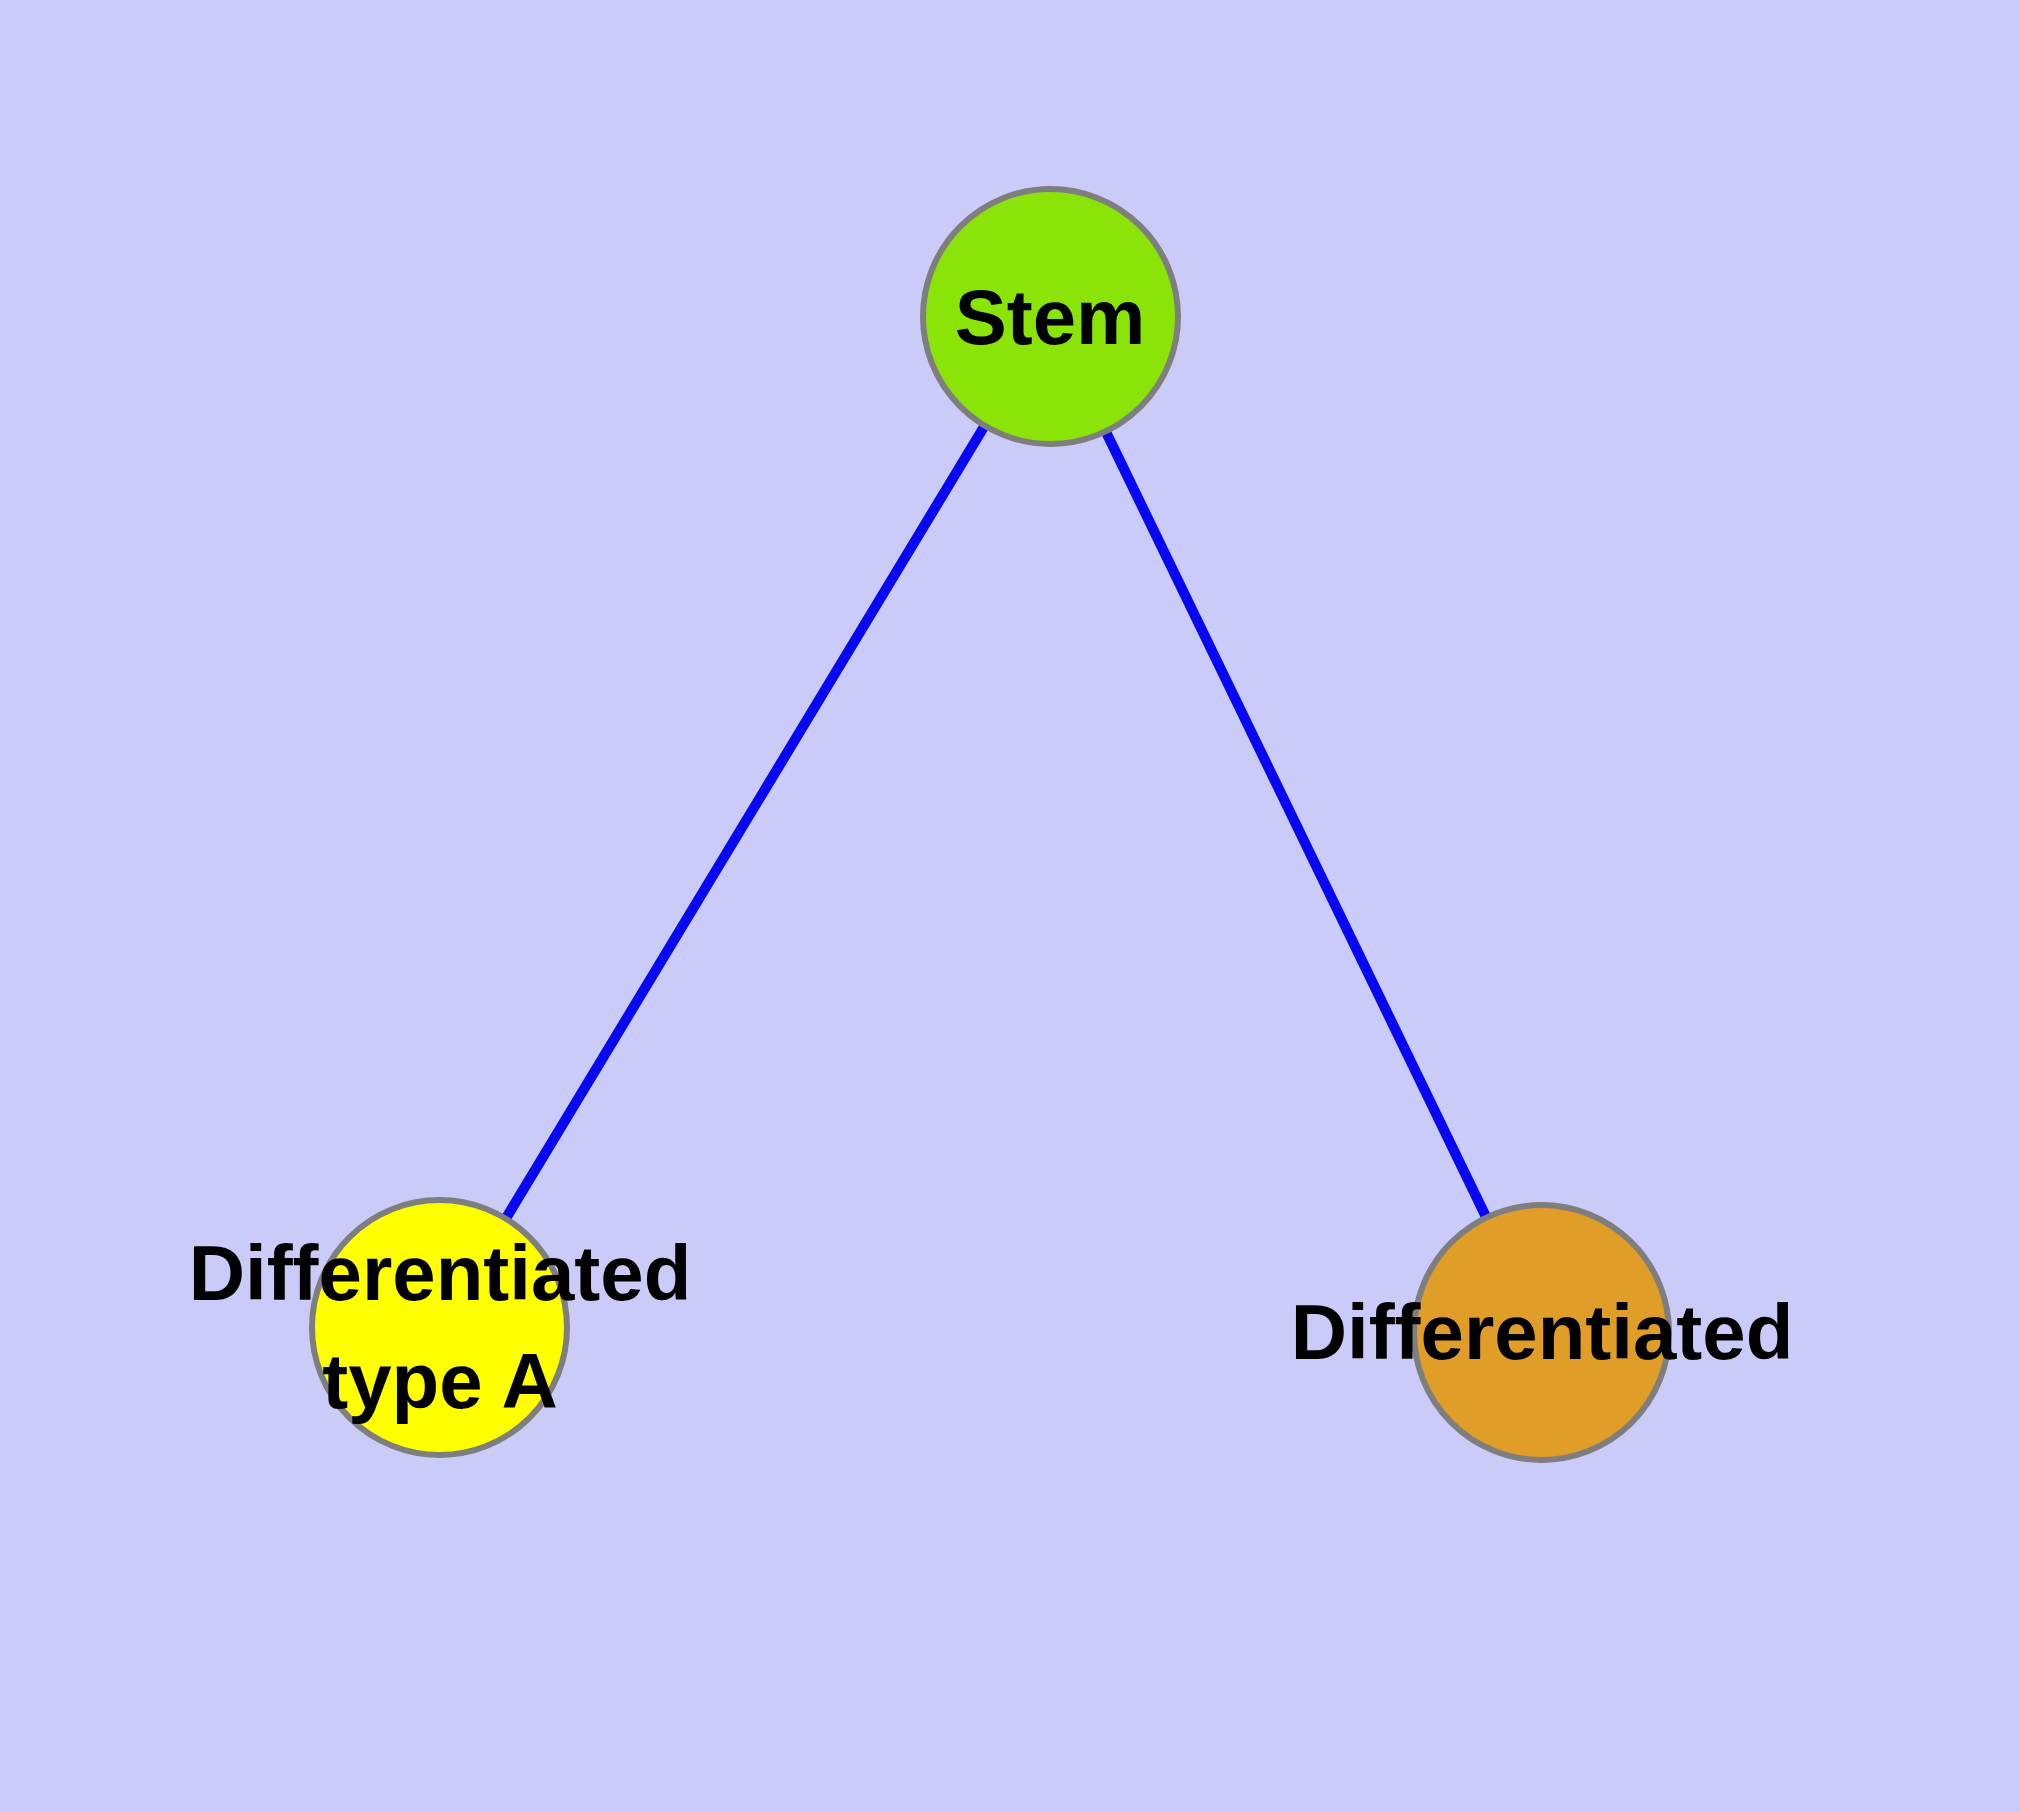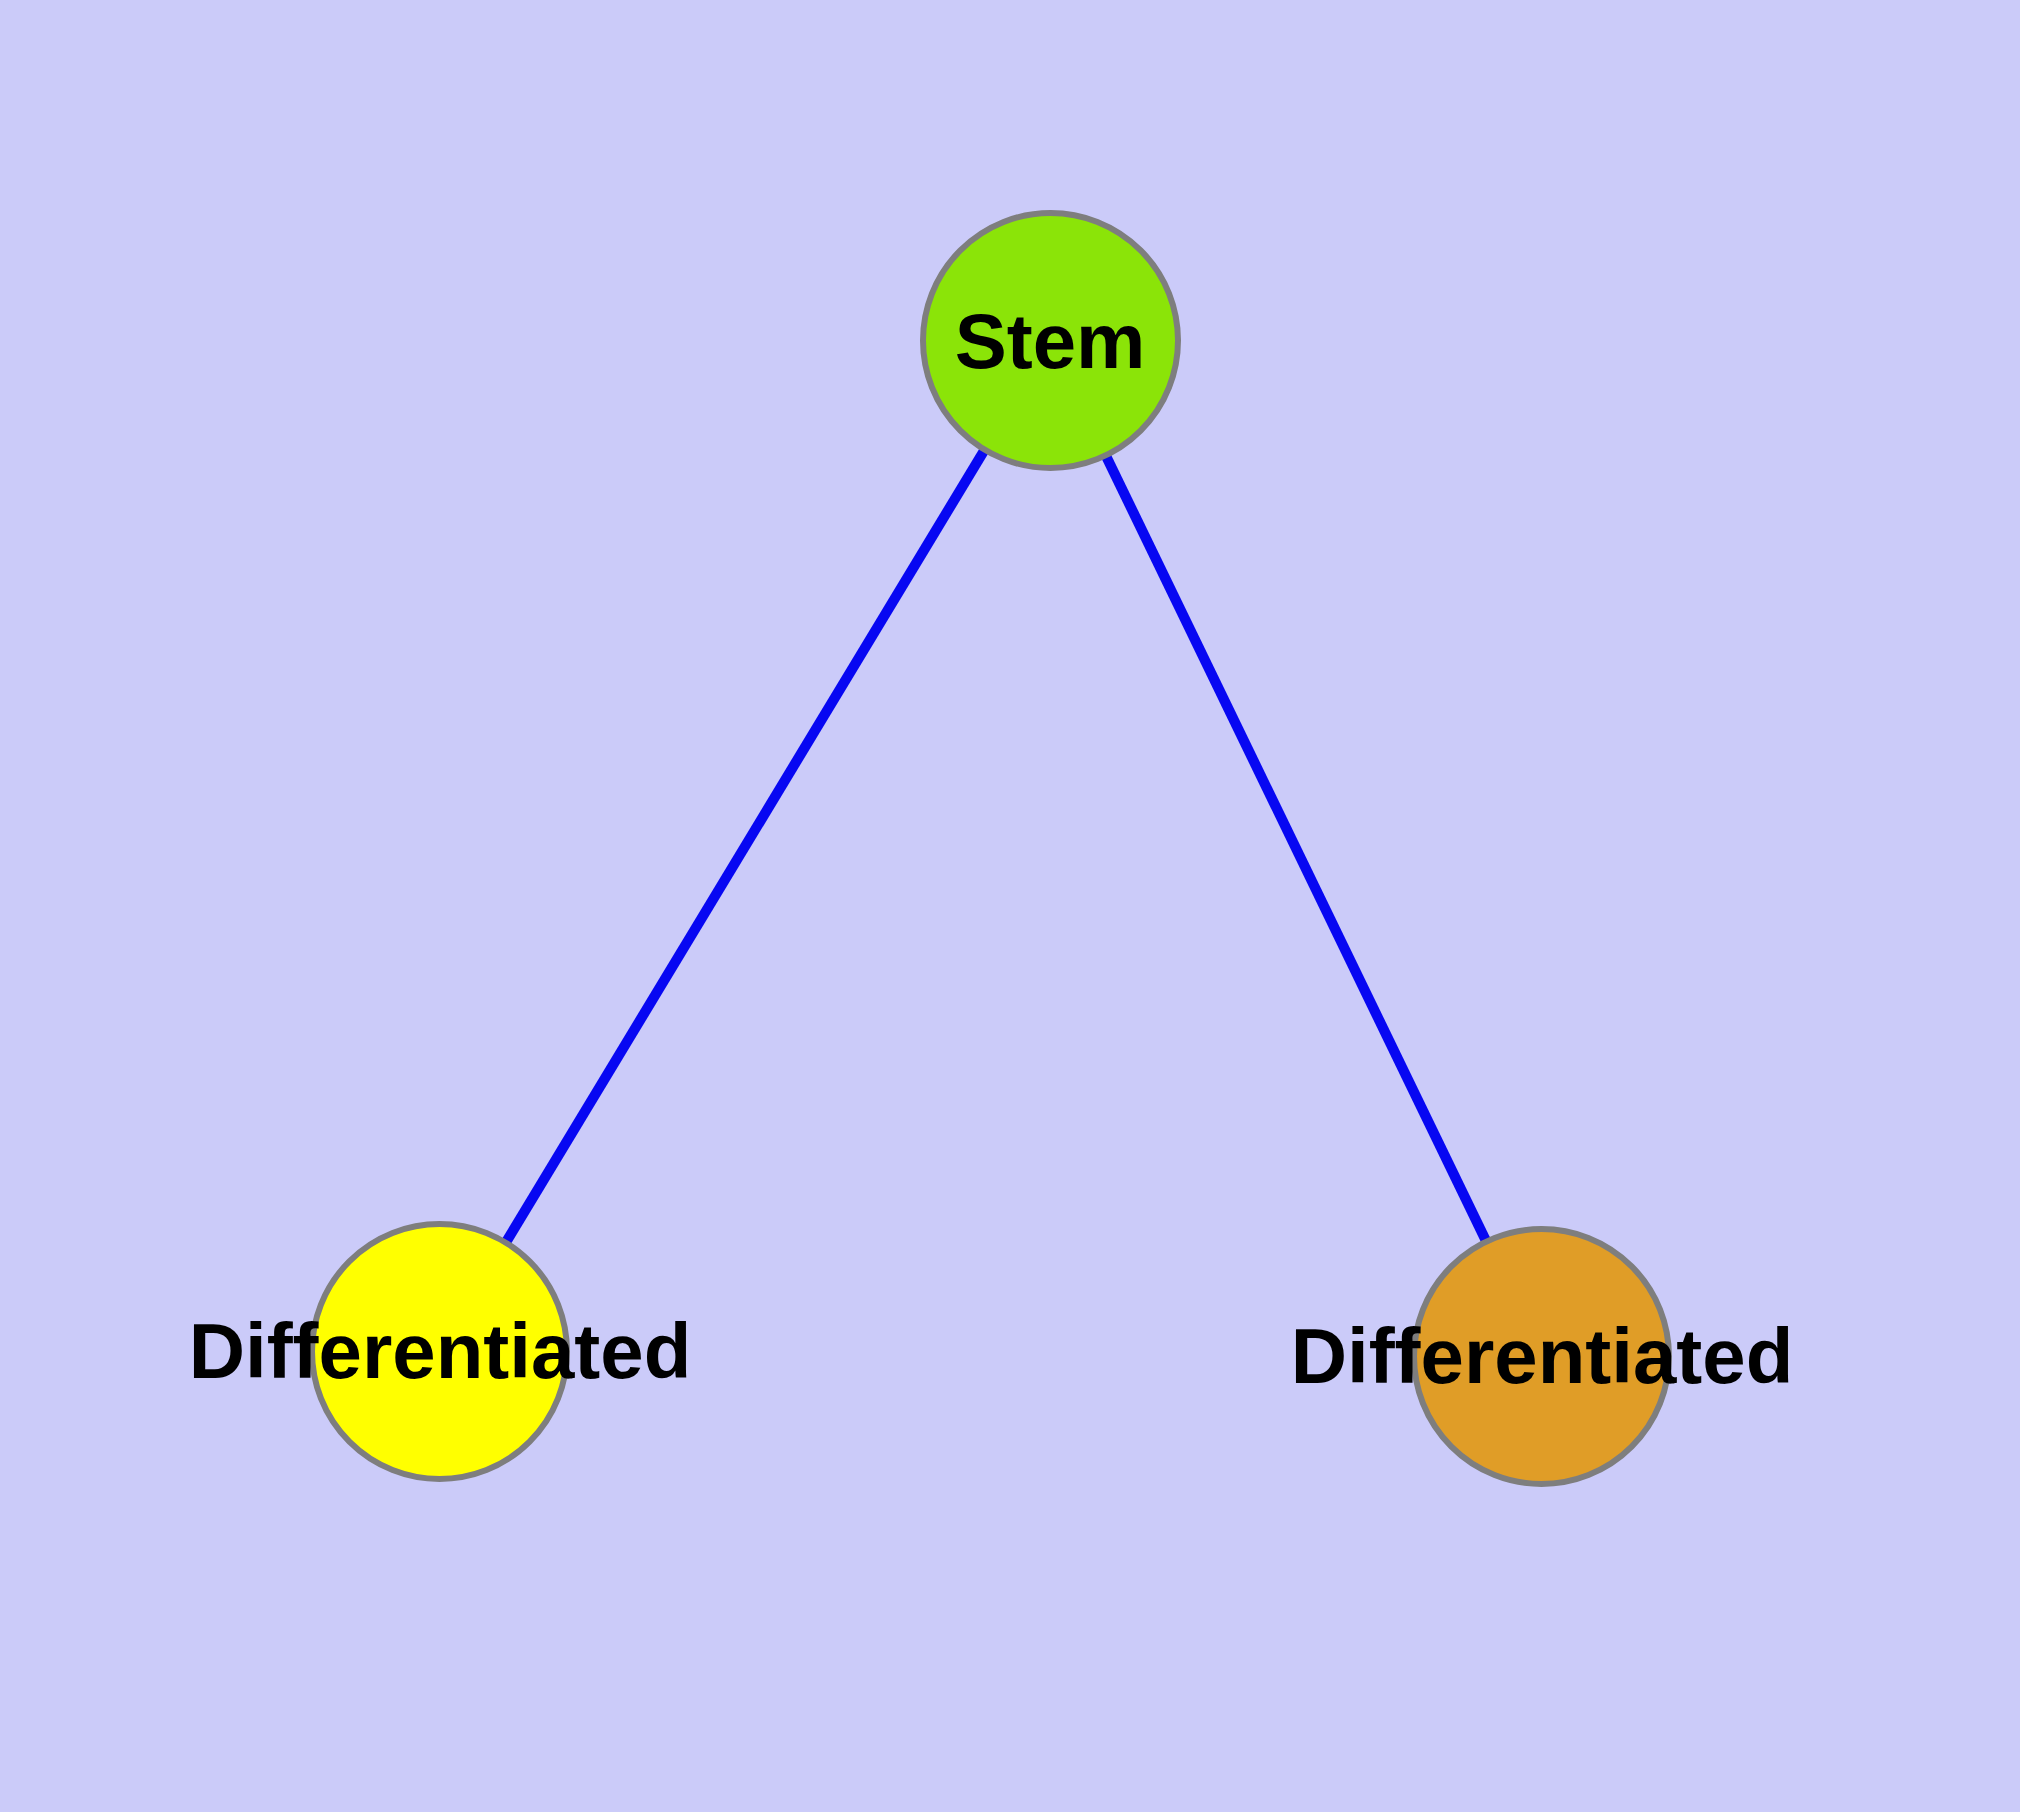--- a/index.html
+++ b/index.html
@@ -9,21 +9,20 @@
   body {
     width: 2021px;
     height: 1812px;
     overflow: hidden;
     font-family: "Liberation Sans", sans-serif;
   }
   .canvas {
     position: relative;
     width: 2021px;
     height: 1453px;
-    margin-top: 24px;
   }
   .edges-svg {
     position: absolute;
     left: 0;
     top: 0;
     width: 2021px;
     height: 1812px;
     display: block;
   }
   .node-circle {
@@ -59,20 +58,21 @@
   <div class="node-circle" style="left: 920px; top: 186px; height: 261px; width: 261px; background: rgb(139, 228, 8); border-color: rgb(126, 126, 126);"></div>
   <div class="node-circle" style="left: 309px; top: 1197px; height: 261px; width: 261px; background: rgb(255, 255, 0); border-color: rgb(126, 126, 126);"></div>
   <div class="node-circle" style="left: 1411px; top: 1202px; height: 261px; width: 261px; background: rgb(224, 157, 39); border-color: rgb(126, 126, 126);"></div>
 
   <div class="node-label" style="left: 1050px; top: 317px; color: rgb(0, 0, 0);">
     <span class="label-line">Stem</span>
   </div>
 
   <div class="node-label" style="left: 440px; top: 1327px; color: rgb(0, 0, 0);">
     <span class="label-line">Differentiated</span>
+    <span class="label-line">type A</span>
   </div>
 
   <div class="node-label" style="left: 1542px; top: 1332px; color: rgb(0, 0, 0);">
     <span class="label-line">Differentiated</span>
   </div>
 
 </div>
 
 
 </body></html>

